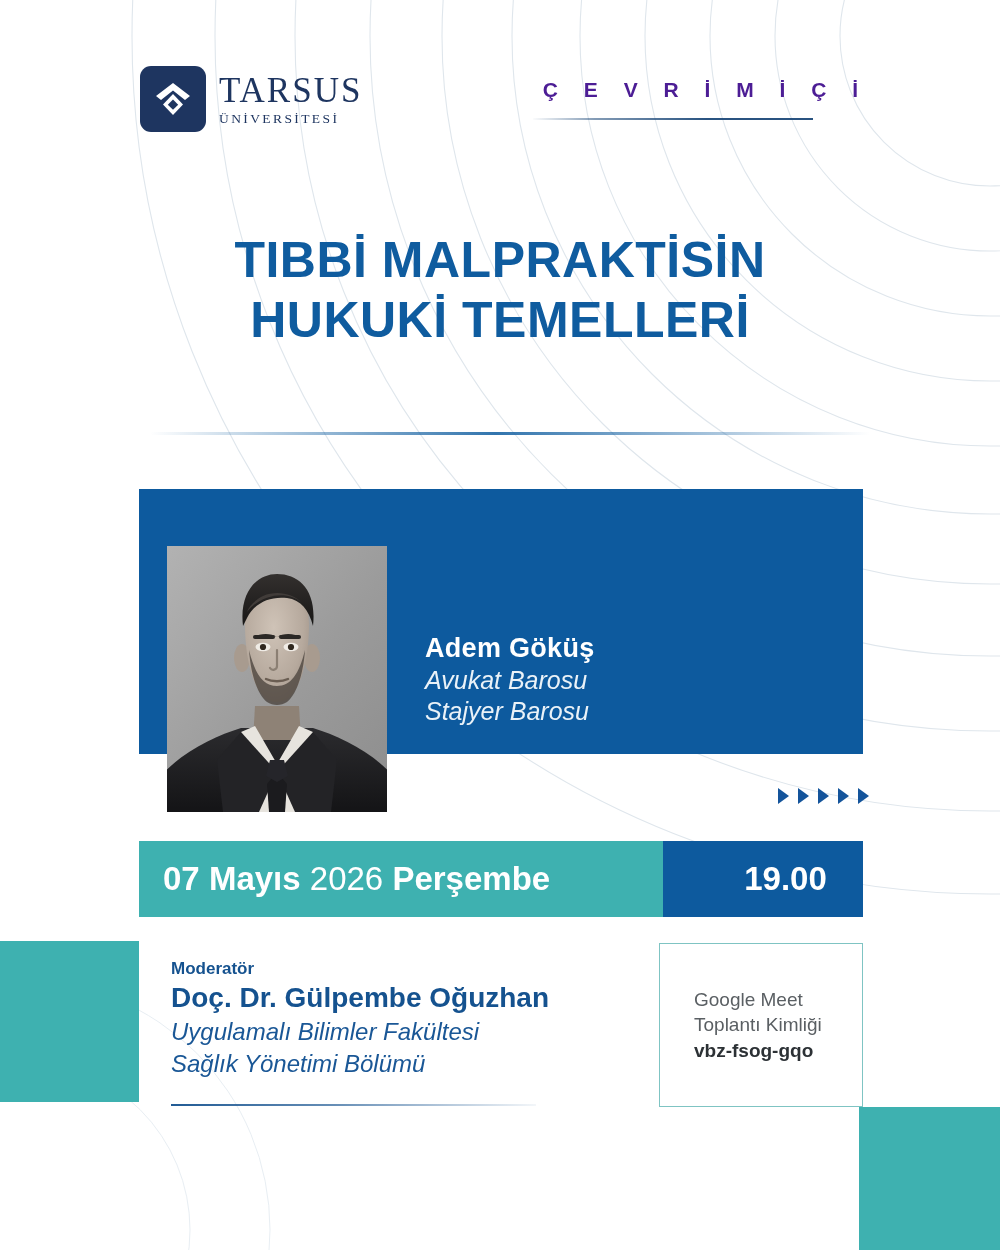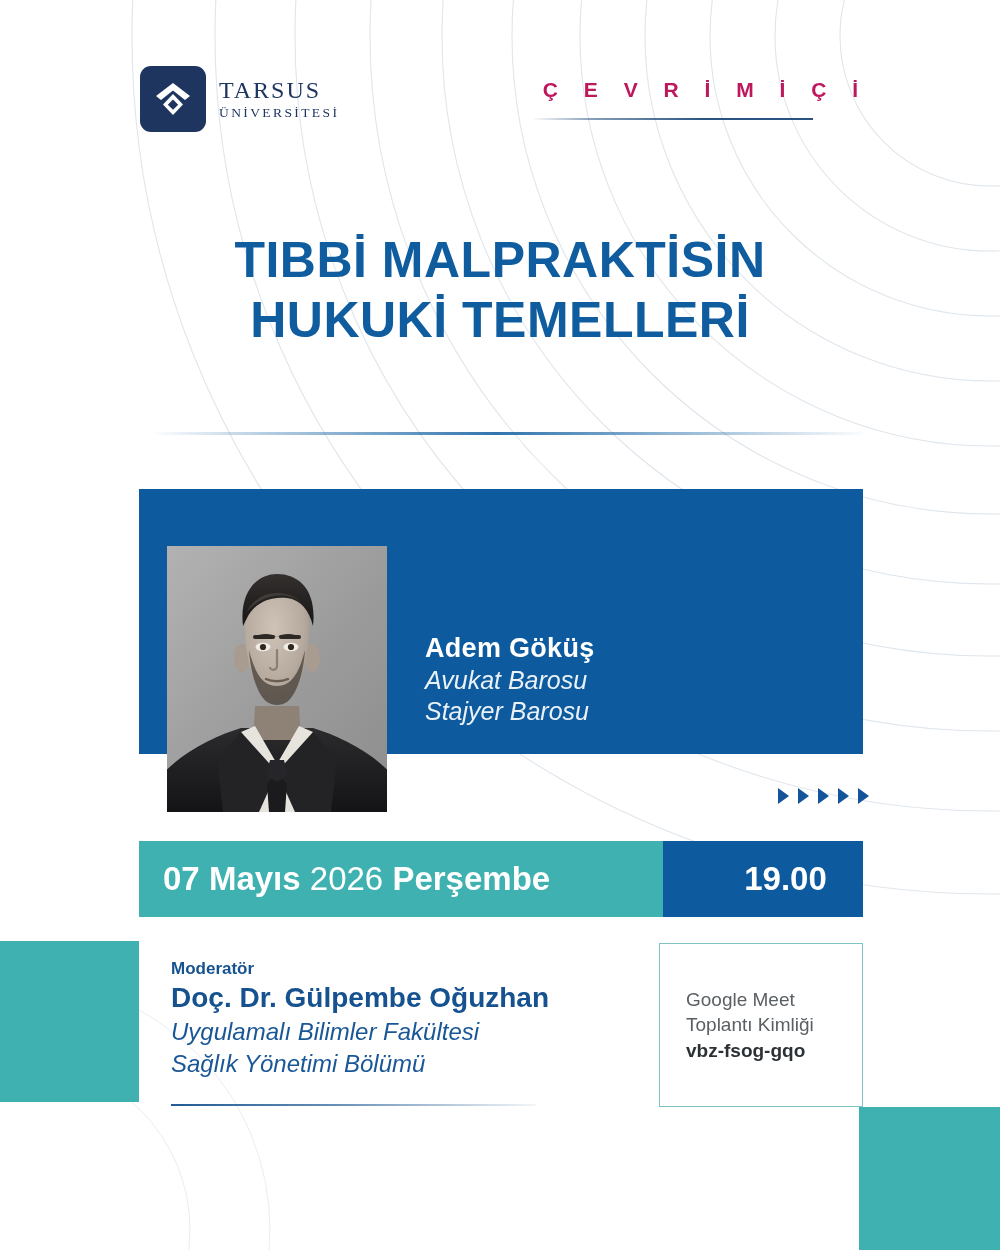--- a/index.html
+++ b/index.html
@@ -49,21 +49,21 @@
     display: flex; align-items: center; justify-content: center;
     flex: 0 0 auto;
   }
   .logo-words {
     display: flex;
     flex-direction: column;
     line-height: 1;
   }
   .logo-name {
     font-family: "Liberation Serif", serif;
-    font-size: 24px;
+    font-size: 35px;
     letter-spacing: 2.0px;
     color: #1e3560;
   }
   .logo-sub {
     font-family: "Liberation Serif", serif;
     font-size: 13.5px;
     letter-spacing: 2.4px;
     color: #1e3560;
     margin-top: 4px;
   }
@@ -71,21 +71,21 @@
   .online-wrap {
     position: absolute;
     right: 132px;
     top: 78px;
     text-align: center;
   }
   .online-text {
     font-size: 21px;
     font-weight: bold;
     letter-spacing: 10px;
-    color: #be185d;
+    color: #4c1d95;
     white-space: nowrap;
     padding-left: 10px;
   }
   .online-rule {
     margin-top: 16px;
     height: 2px;
     width: 280px;
     background: linear-gradient(to right,
         rgba(30,74,122,0.02) 0%,
         rgba(30,74,122,0.55) 22%,
@@ -269,21 +269,21 @@
     position: absolute;
     left: 659px;
     top: 943px;
     width: 204px;
     height: 164px;
     border: 1.6px solid #7fc4c3;
     background: #ffffff;
     display: flex;
     flex-direction: column;
     justify-content: center;
-    padding-left: 26px;
+    padding-left: 34px;
   }
   .meet-line {
     font-size: 19px;
     color: #5a5f63;
     line-height: 1.34;
     font-weight: 400;
   }
   .meet-id {
     font-size: 19px;
     color: #2c3135;

